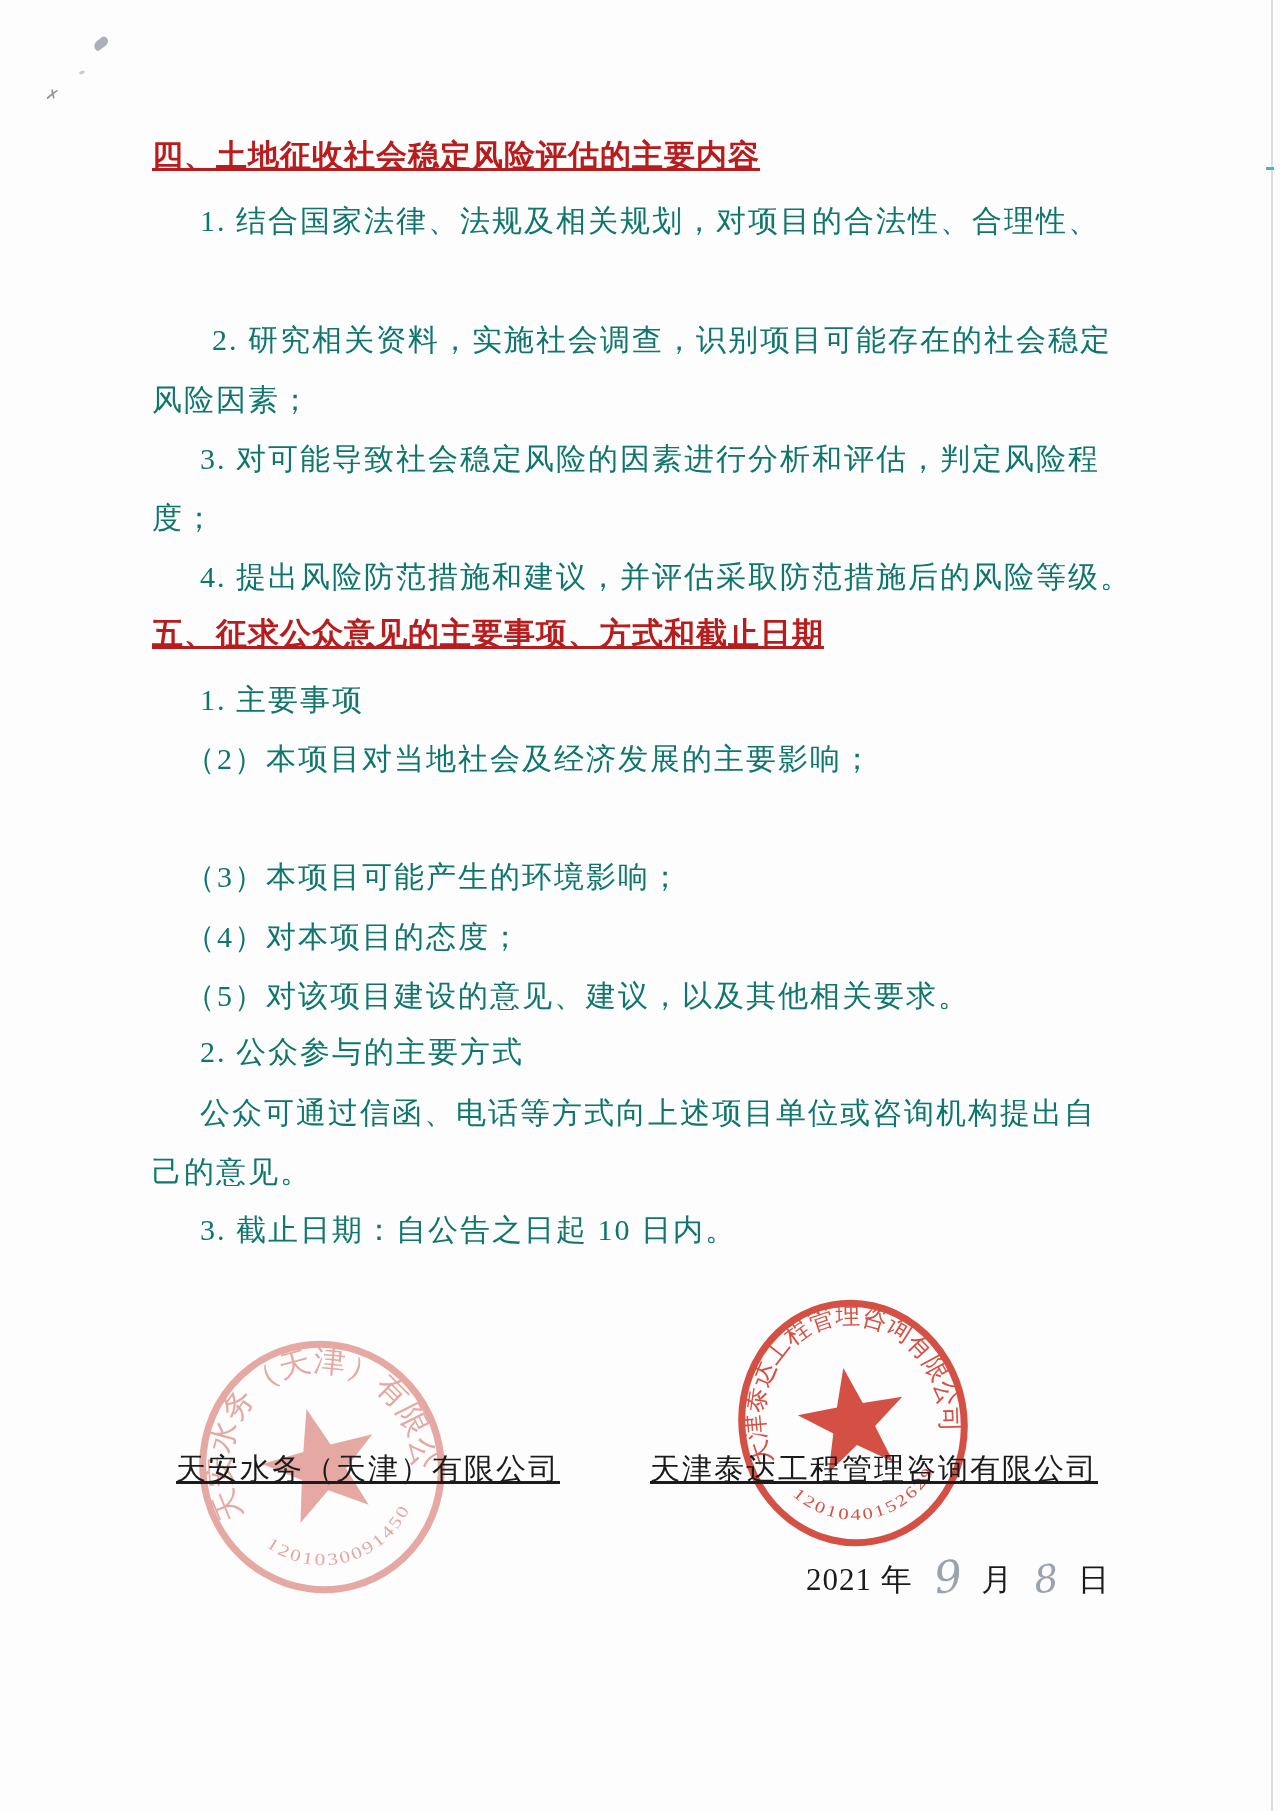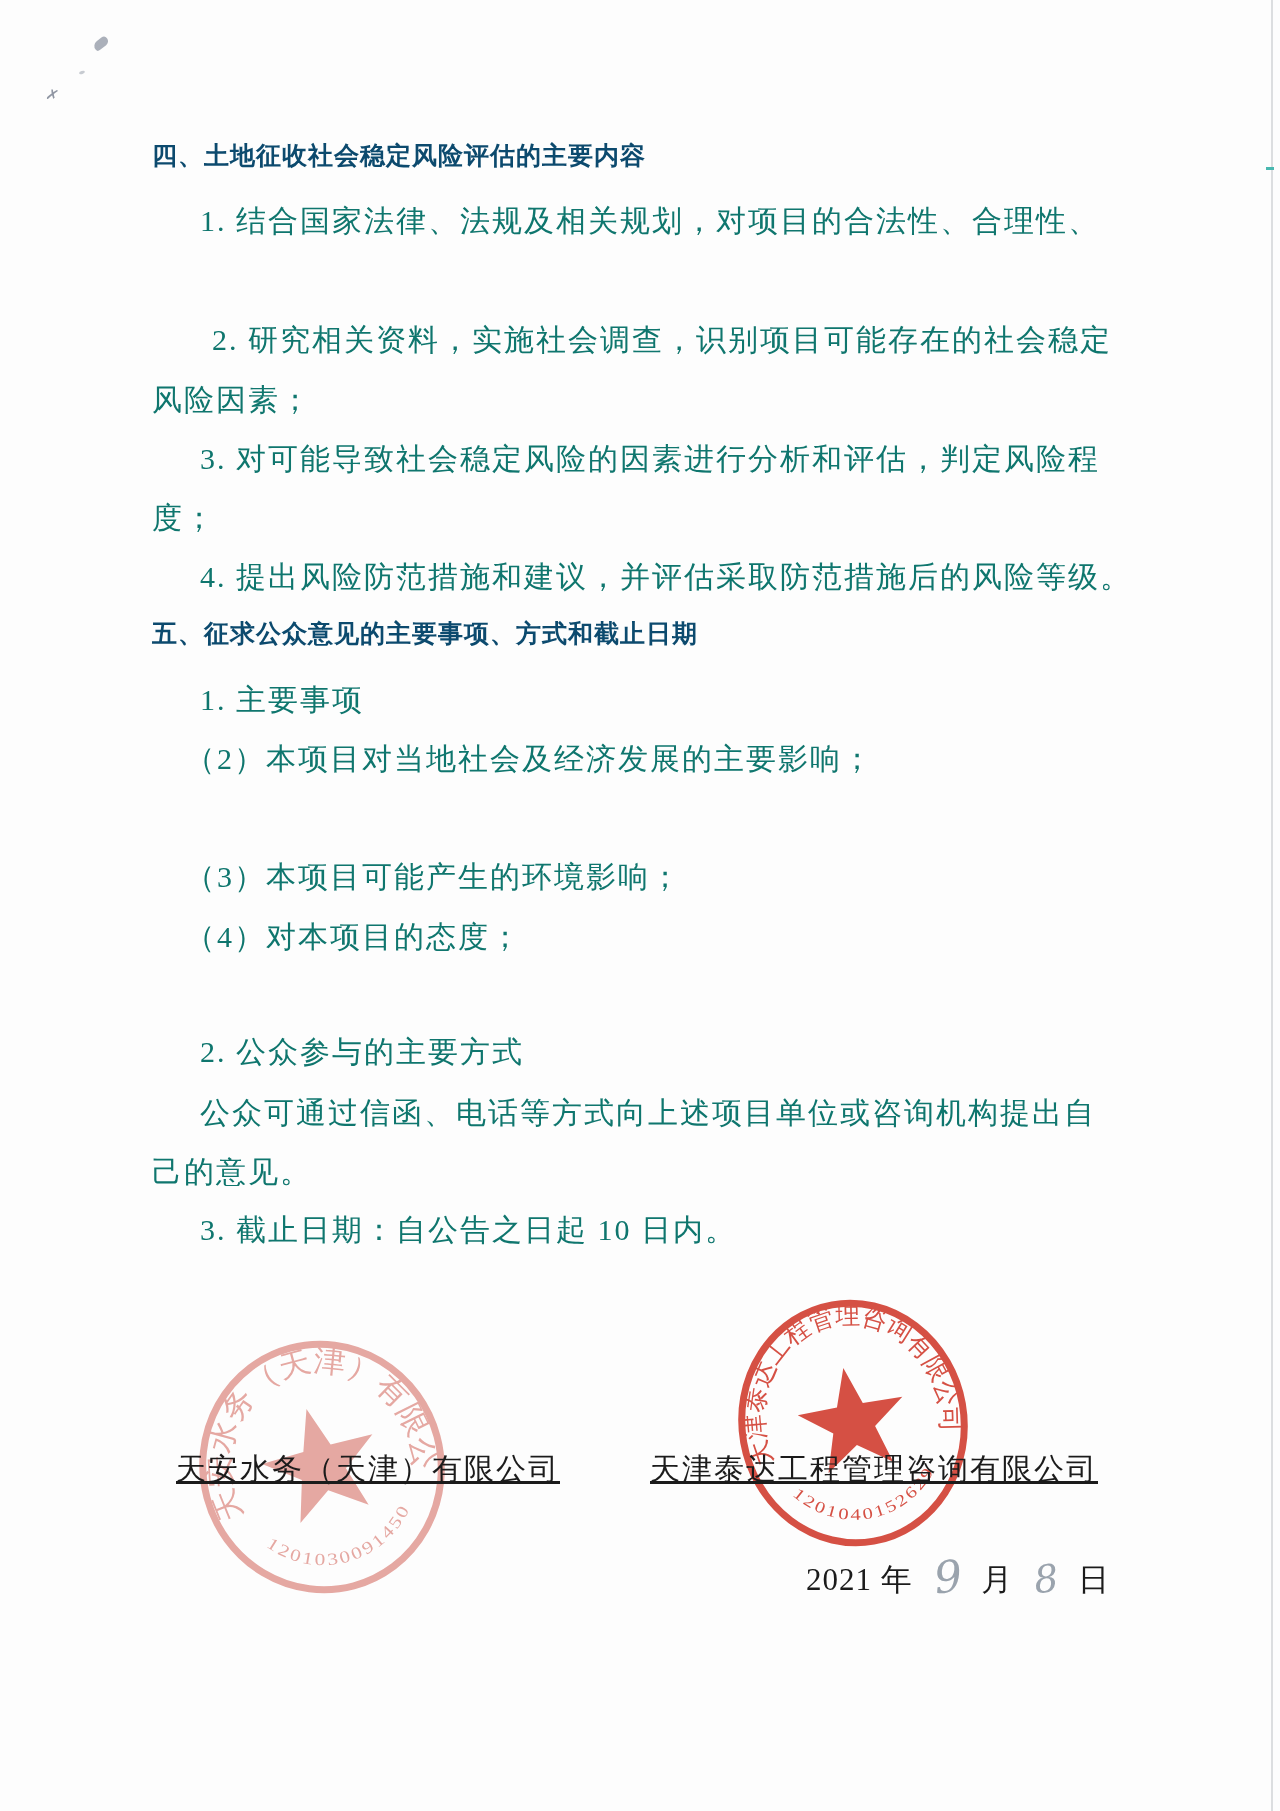--- a/index.html
+++ b/index.html
@@ -16,23 +16,24 @@
   .line{
     position:absolute;
     font-size:30px;
     line-height:40px;
     letter-spacing:2px;
     white-space:nowrap;
     color:#0f766e;
   }
   .heading{
     font-weight:bold;
-    font-size:25px;
+    font-size:31px;
     letter-spacing:1px;
-    color:#0c4a6e;
+    color:#b91c1c;
+    text-decoration:underline;
   }
   
   .company{
     position:absolute;
     font-size:30px;
     letter-spacing:2px;
     white-space:nowrap;
     z-index:3;
     text-decoration:underline;
   }
@@ -94,20 +95,21 @@
   <div class="line" style="left:212px;top:320px">2. 研究相关资料，实施社会调查，识别项目可能存在的社会稳定</div>
   <div class="line" style="left:152px;top:380px">风险因素；</div>
   <div class="line" style="left:200px;top:439px">3. 对可能导致社会稳定风险的因素进行分析和评估，判定风险程</div>
   <div class="line" style="left:152px;top:498px">度；</div>
   <div class="line" style="left:200px;top:557px">4. 提出风险防范措施和建议，并评估采取防范措施后的风险等级。</div>
   <div class="line heading" style="left:152px;top:614px">五、征求公众意见的主要事项、方式和截止日期</div>
   <div class="line" style="left:200px;top:680px">1. 主要事项</div>
   <div class="line" style="left:185px;top:739px">（2）本项目对当地社会及经济发展的主要影响；</div>
   <div class="line" style="left:185px;top:857px">（3）本项目可能产生的环境影响；</div>
   <div class="line" style="left:185px;top:917px">（4）对本项目的态度；</div>
+  <div class="line" style="left:185px;top:976px">（5）对该项目建设的意见、建议，以及其他相关要求。</div>
   <div class="line" style="left:200px;top:1032px">2. 公众参与的主要方式</div>
   <div class="line" style="left:200px;top:1093px">公众可通过信函、电话等方式向上述项目单位或咨询机构提出自</div>
   <div class="line" style="left:152px;top:1152px">己的意见。</div>
   <div class="line" style="left:200px;top:1210px">3. 截止日期：自公告之日起 10 日内。</div>
 
   <div class="company" style="left:176px;top:1449px">天安水务（天津）有限公司</div>
   <div class="company" style="left:650px;top:1449px">天津泰达工程管理咨询有限公司</div>
 
   <div class="date-row">
     <span>2021 年</span>

